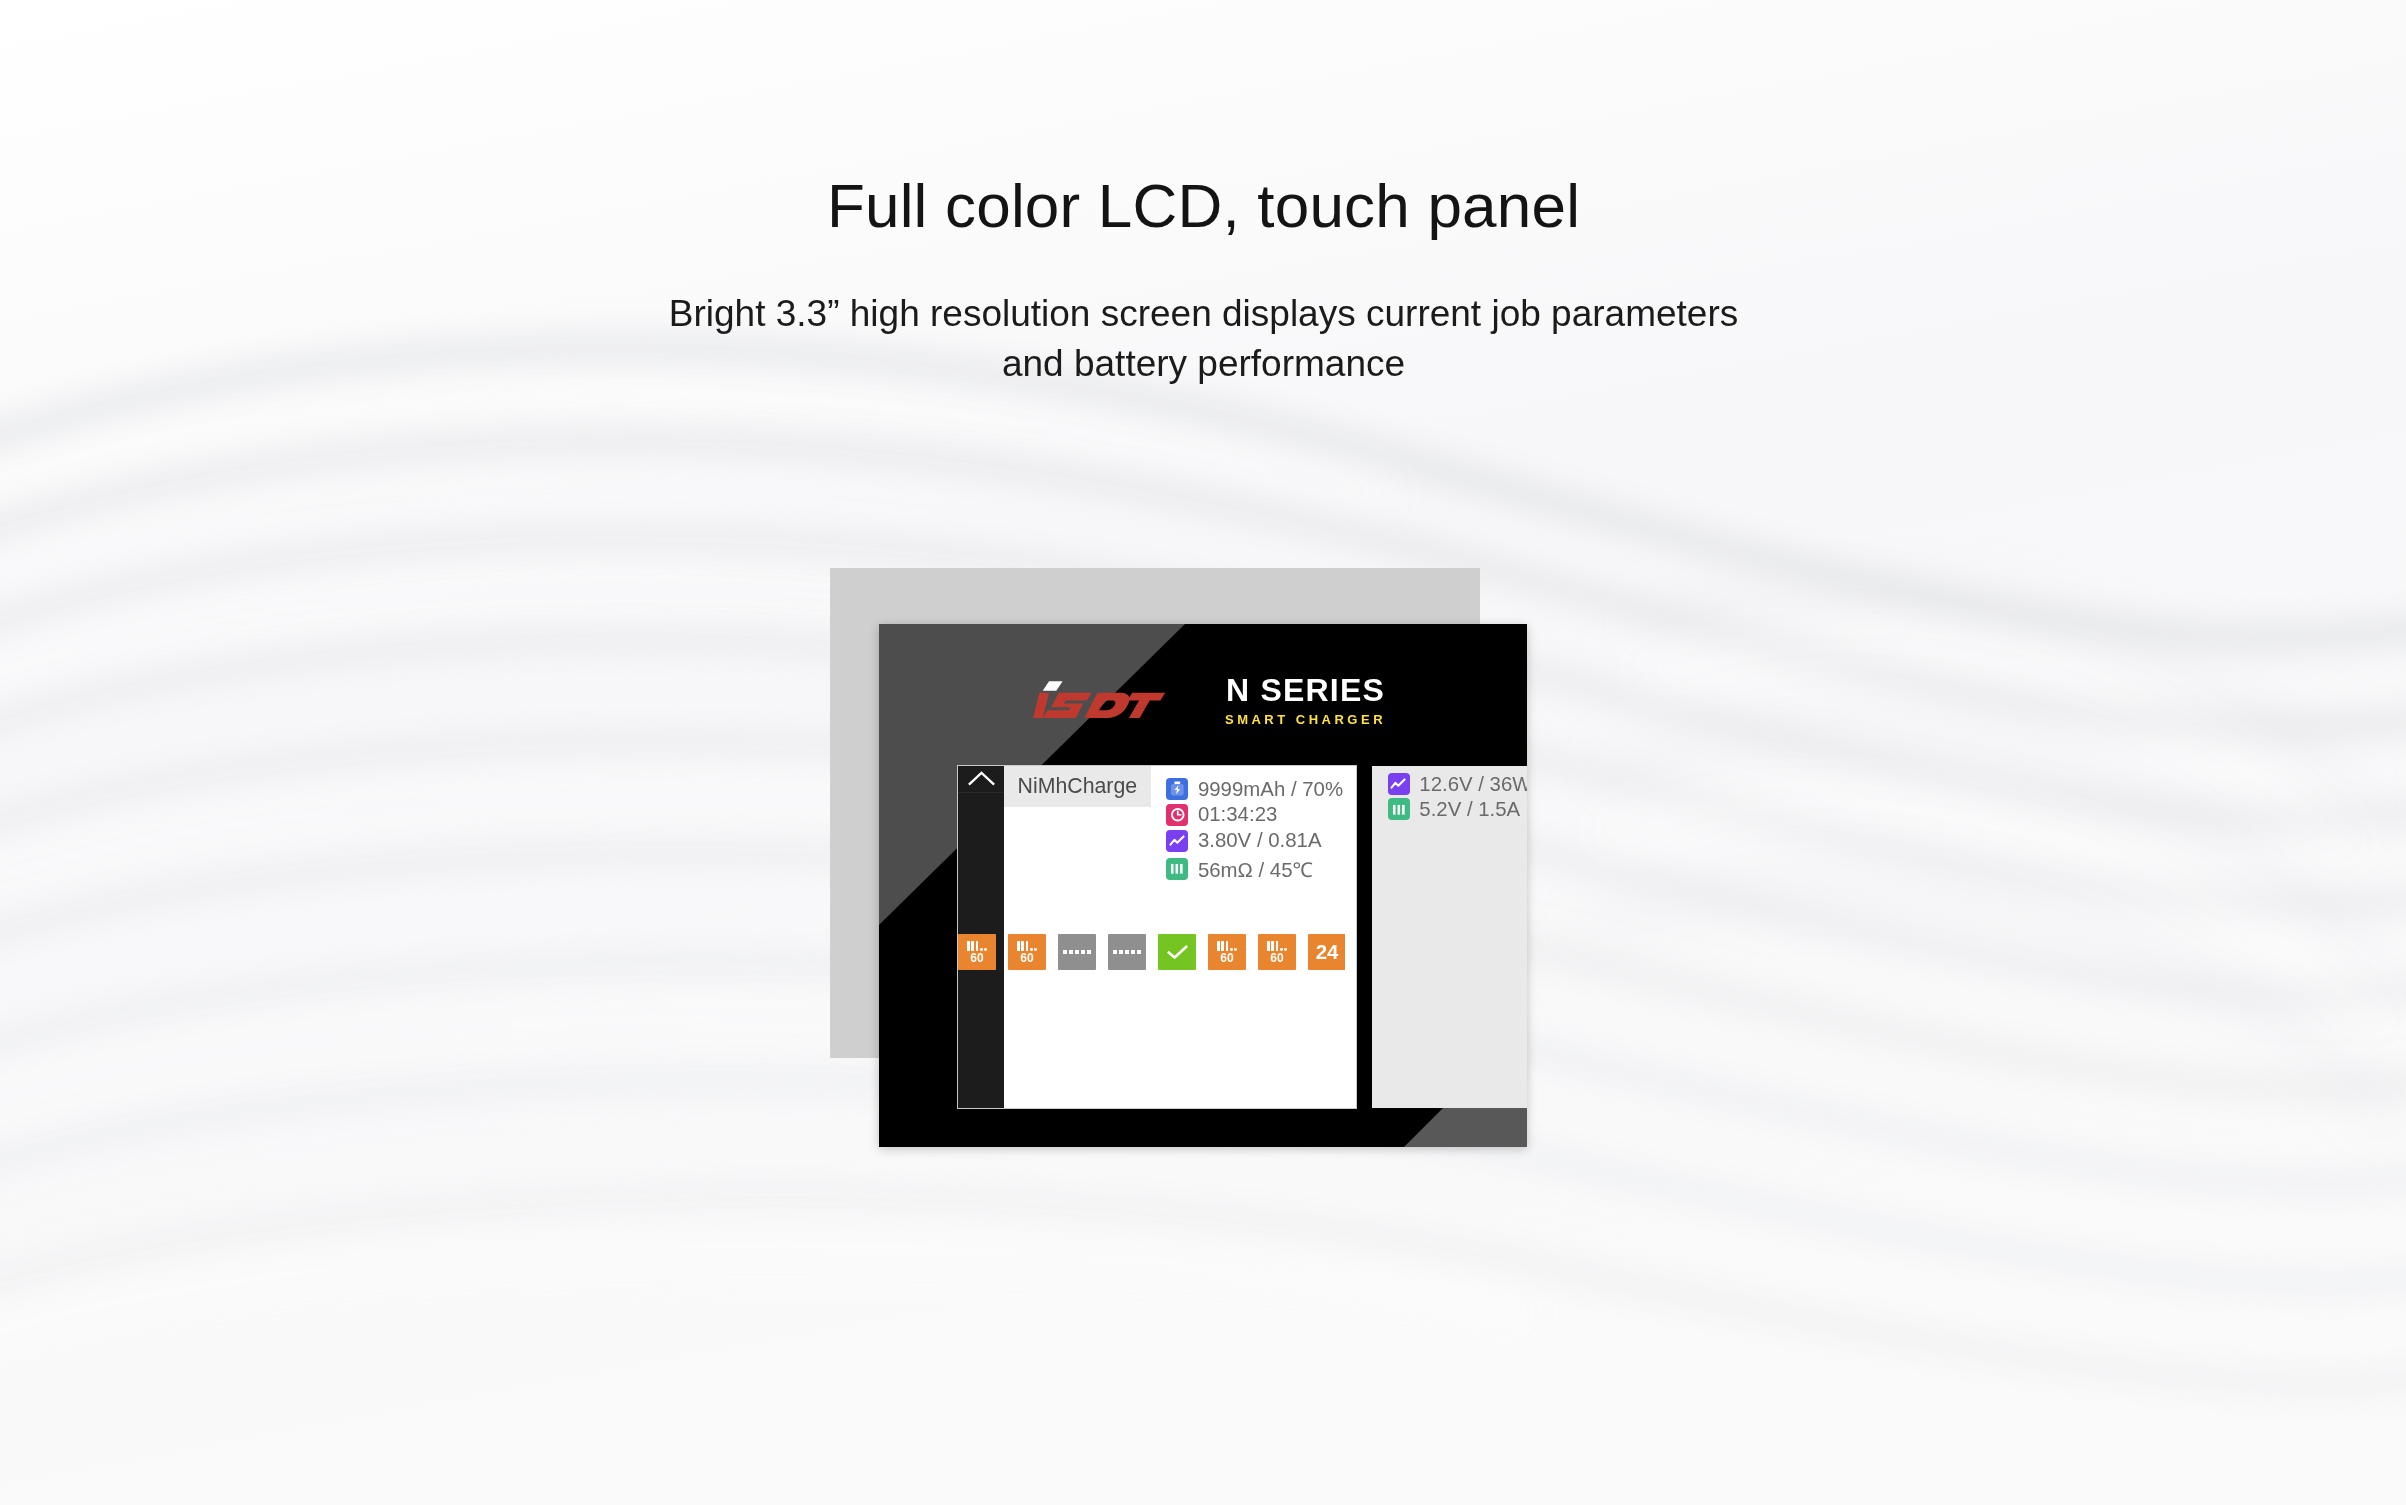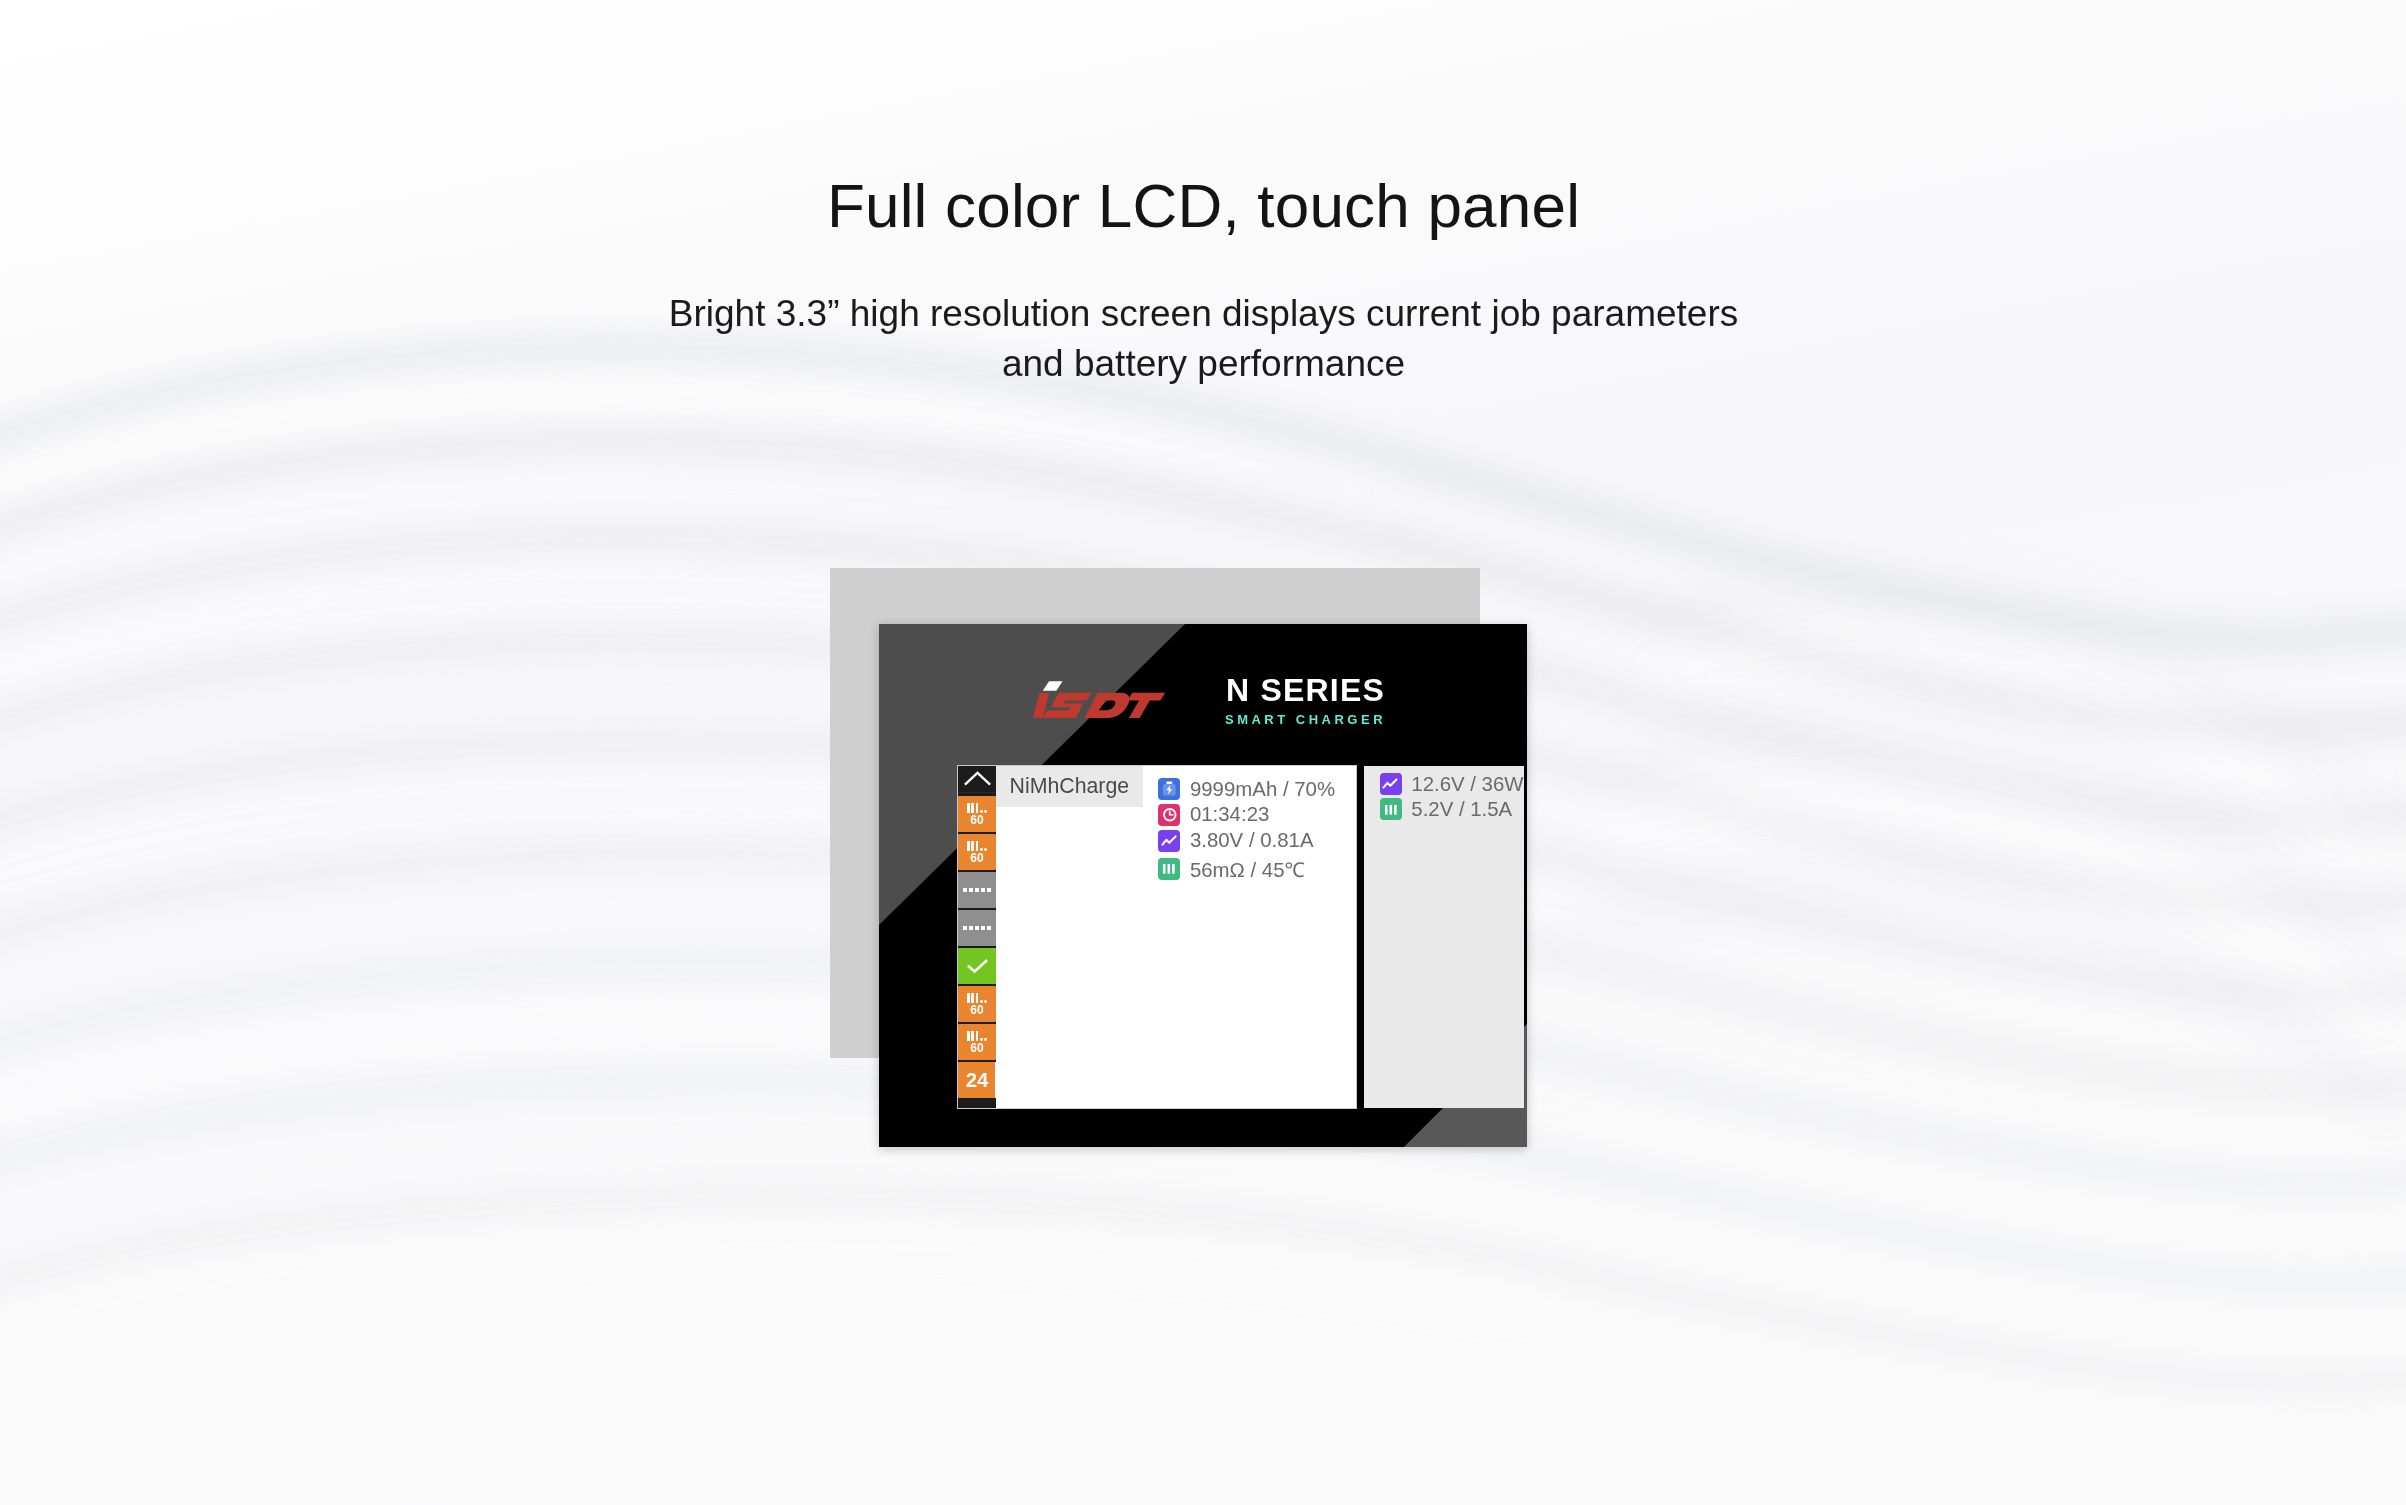--- a/index.html
+++ b/index.html
@@ -122,21 +122,21 @@
     line-height: 1;
   }
   #nseries-main {
     color: #ffffff;
     font-size: 32px;
     font-weight: 700;
     letter-spacing: 1.2px;
     font-family: "Liberation Sans", sans-serif;
   }
   #nseries-sub {
-    color: #5eead4;
+    color: #fde047;
     font-size: 13px;
     font-weight: 700;
     letter-spacing: 3.5px;
     padding-top: 6.8px;
     font-family: "Liberation Sans", sans-serif;
   }
 
   
   .screw-dot {
     position: absolute;
@@ -180,24 +180,23 @@
     align-items: center;
     justify-content: center;
     background: #1c1c1c;
     border-bottom: 1px solid #2a2a2a;
     flex: 0 0 auto;
   }
   #rail-chevron svg { display:block; }
   #slot-list {
     flex: 1 1 auto;
     display: flex;
-    flex-direction: column;
-    align-items: flex-start;
+    align-items: center;
     justify-content: flex-start;
-    gap: 2px;
+    gap: 12px;
     padding-top: 2.9px;
     width: 100%;
     box-sizing: border-box;
   }
   .slot {
     width: 38px;
     height: 36px;
     border-radius: 1px;
     display: flex;
     flex-direction: column;

